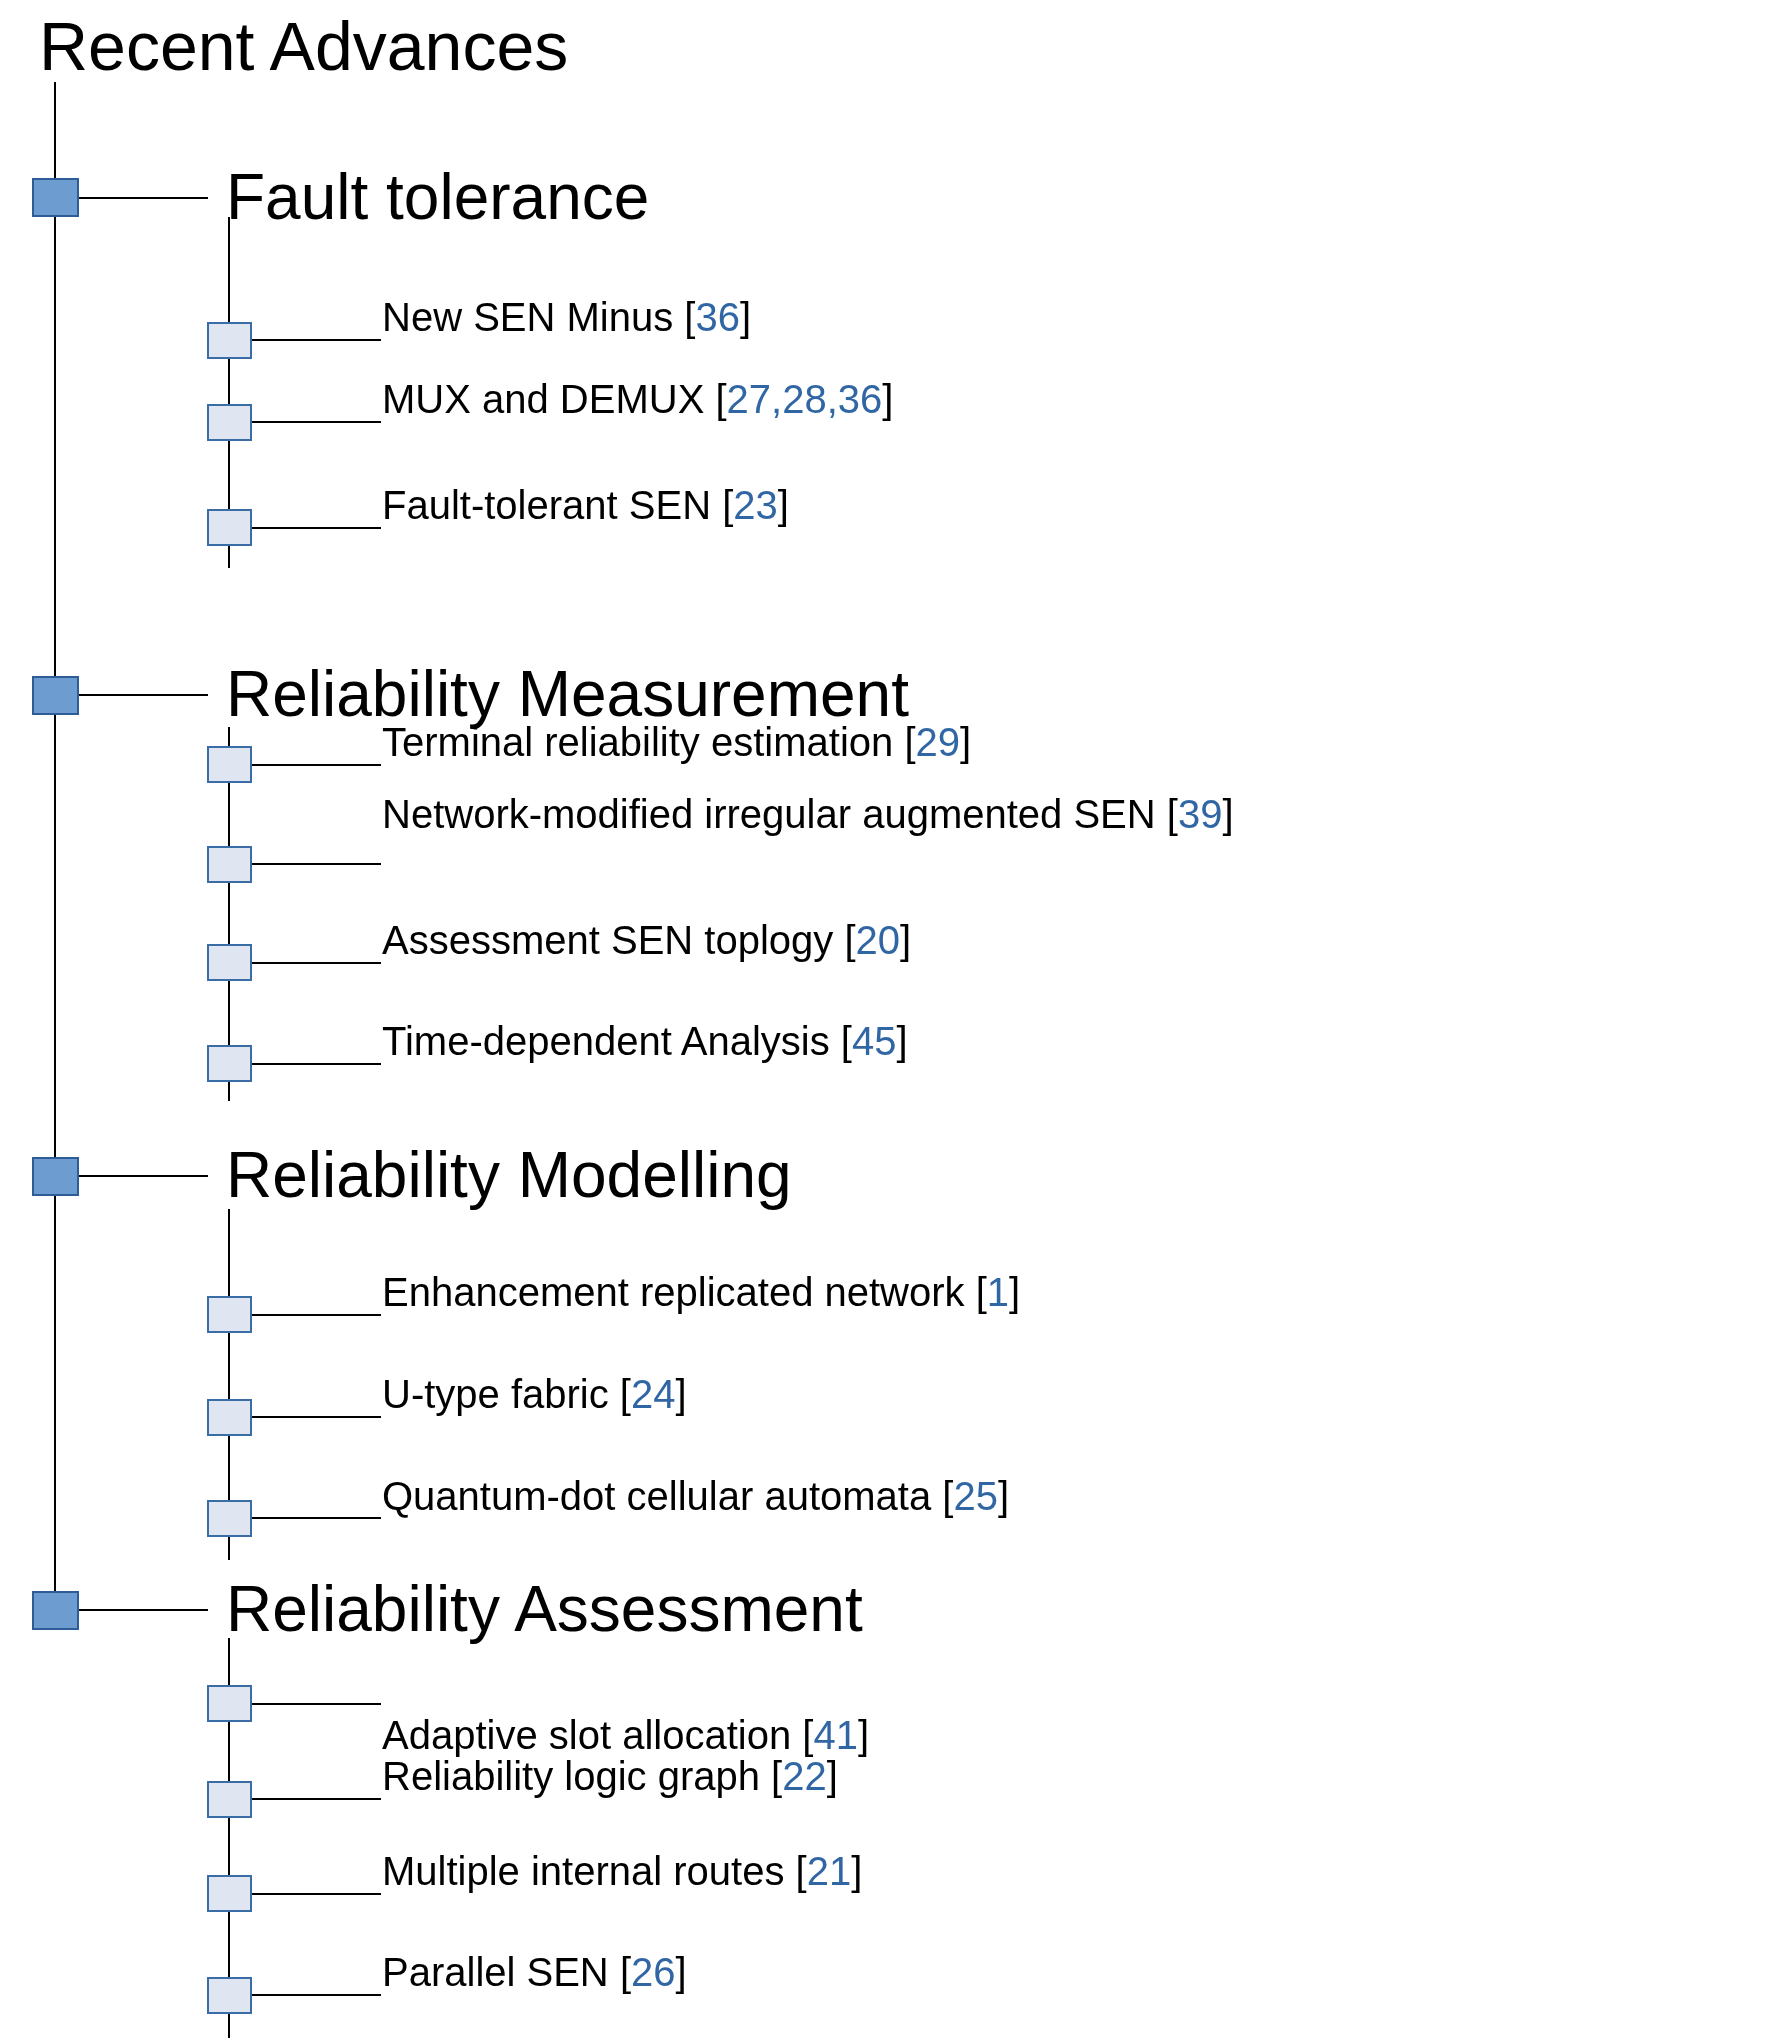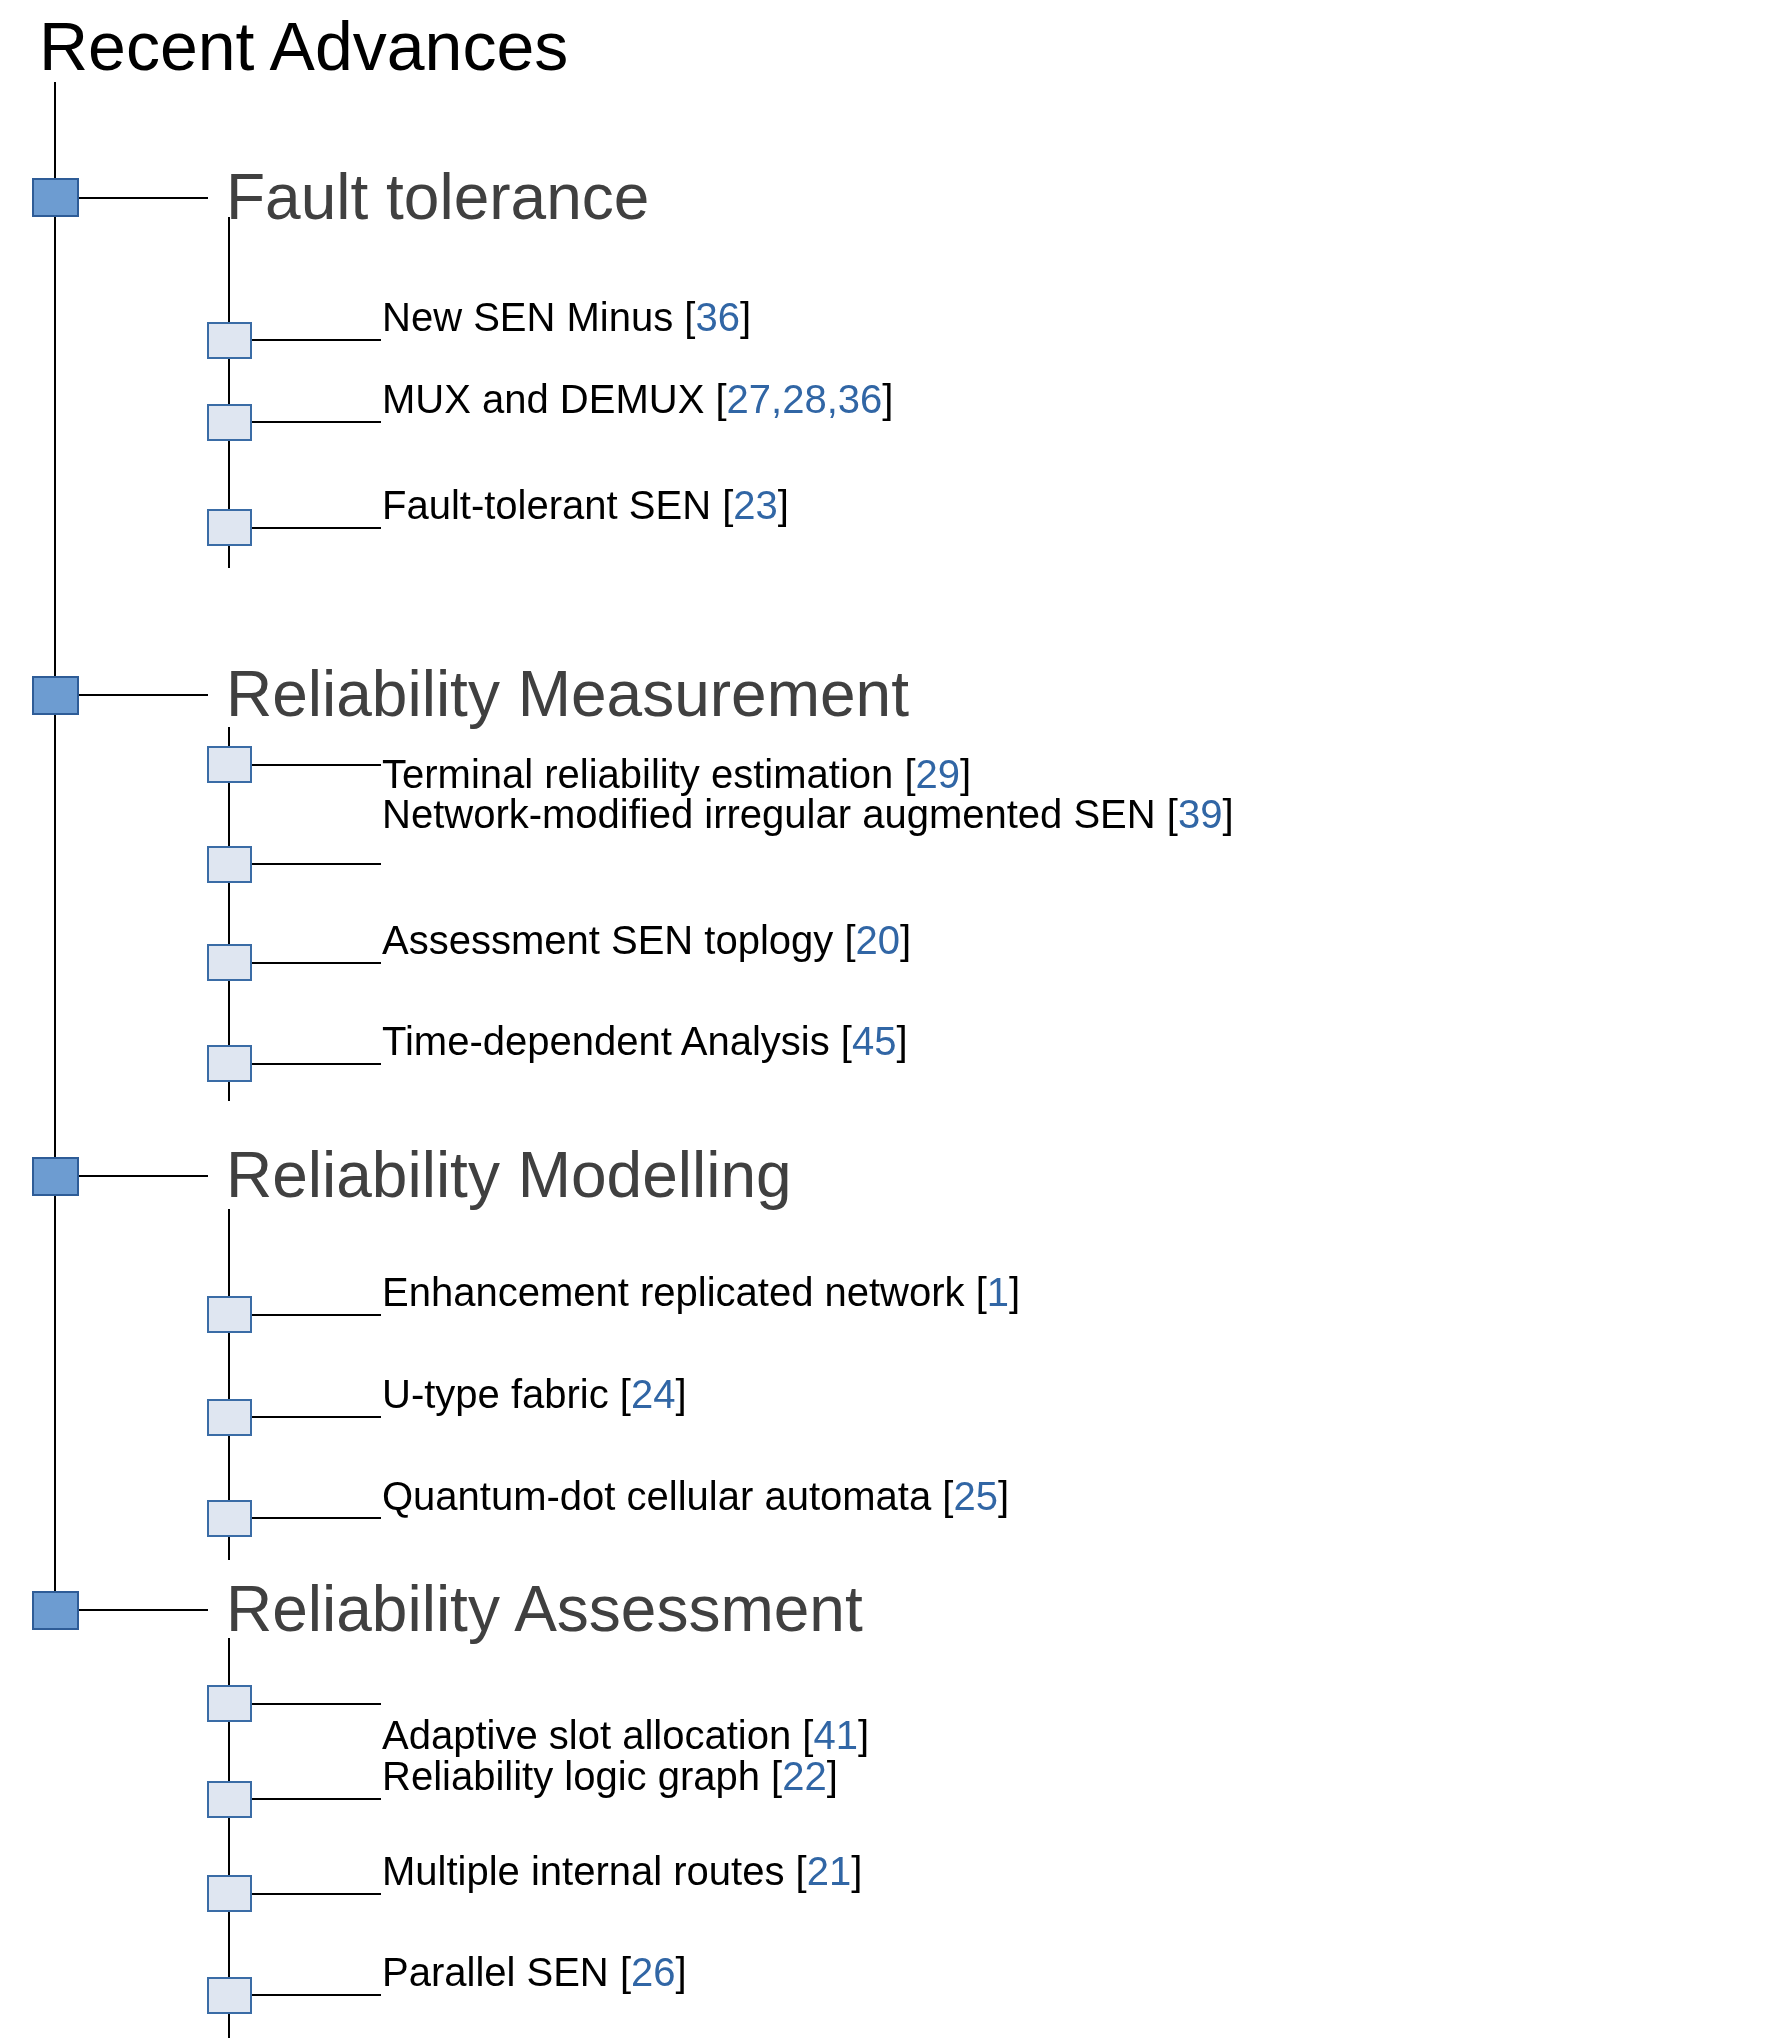--- a/index.html
+++ b/index.html
@@ -44,21 +44,21 @@
     height: 37px;
     background: var(--child-fill);
     border: 2px solid var(--child-border);
     box-sizing: border-box;
   }
   .cat-label {
     position: absolute;
     left: 226px;
     font-size: 64px;
     line-height: 1;
-    color: #404040;
+    color: #000000;
     white-space: nowrap;
     text-align: center;
   }
   .item-label {
     position: absolute;
     left: 382px;
     font-size: 40px;
     line-height: 1;
     color: #000000;
     white-space: nowrap;
@@ -85,21 +85,21 @@
       <div class="item-label" style="top: 379px;"><span>MUX and DEMUX </span><span class="bracket">[</span><span class="cite">27,28,36</span><span class="bracket">]</span></div>
       <div class="hline" style="left: 252px; top: 527px; width: 129px; background: rgb(0, 0, 0);"></div>
       <div class="child-square" style="left: 207px; top: 509px;"></div>
       <div class="item-label" style="top: 485px;"><span>Fault-tolerant SEN </span><span class="bracket">[</span><span class="cite">23</span><span class="bracket">]</span></div>
       <div class="vline" style="left: 228px; top: 727px; height: 374px; background: rgb(0, 0, 0);"></div>
       <div class="hline" style="left: 79px; top: 694px; width: 129px; background: rgb(0, 0, 0);"></div>
       <div class="parent-square" style="left: 32px; top: 676px;"></div>
       <div class="cat-label" style="top: 662px;">Reliability Measurement</div>
       <div class="hline" style="left: 252px; top: 764px; width: 129px; background: rgb(0, 0, 0);"></div>
       <div class="child-square" style="left: 207px; top: 746px;"></div>
-      <div class="item-label" style="top: 722px; margin-top: 32px;"><span>Terminal reliability estimation </span><span class="bracket">[</span><span class="cite">29</span><span class="bracket">]</span></div>
+      <div class="item-label" style="top: 722px;"><span>Terminal reliability estimation </span><span class="bracket">[</span><span class="cite">29</span><span class="bracket">]</span></div>
       <div class="hline" style="left: 252px; top: 863px; width: 129px; background: rgb(0, 0, 0);"></div>
       <div class="child-square" style="left: 207px; top: 846px;"></div>
       <div class="item-label" style="top: 794px;"><span>Network-modified irregular augmented SEN </span><span class="bracket">[</span><span class="cite">39</span><span class="bracket">]</span></div>
       <div class="hline" style="left: 252px; top: 962px; width: 129px; background: rgb(0, 0, 0);"></div>
       <div class="child-square" style="left: 207px; top: 944px;"></div>
       <div class="item-label" style="top: 920px;"><span>Assessment SEN toplogy </span><span class="bracket">[</span><span class="cite">20</span><span class="bracket">]</span></div>
       <div class="hline" style="left: 252px; top: 1063px; width: 129px; background: rgb(0, 0, 0);"></div>
       <div class="child-square" style="left: 207px; top: 1045px;"></div>
       <div class="item-label" style="top: 1021px;"><span>Time-dependent Analysis </span><span class="bracket">[</span><span class="cite">45</span><span class="bracket">]</span></div>
       <div class="vline" style="left: 228px; top: 1209px; height: 351px; background: rgb(0, 0, 0);"></div>

